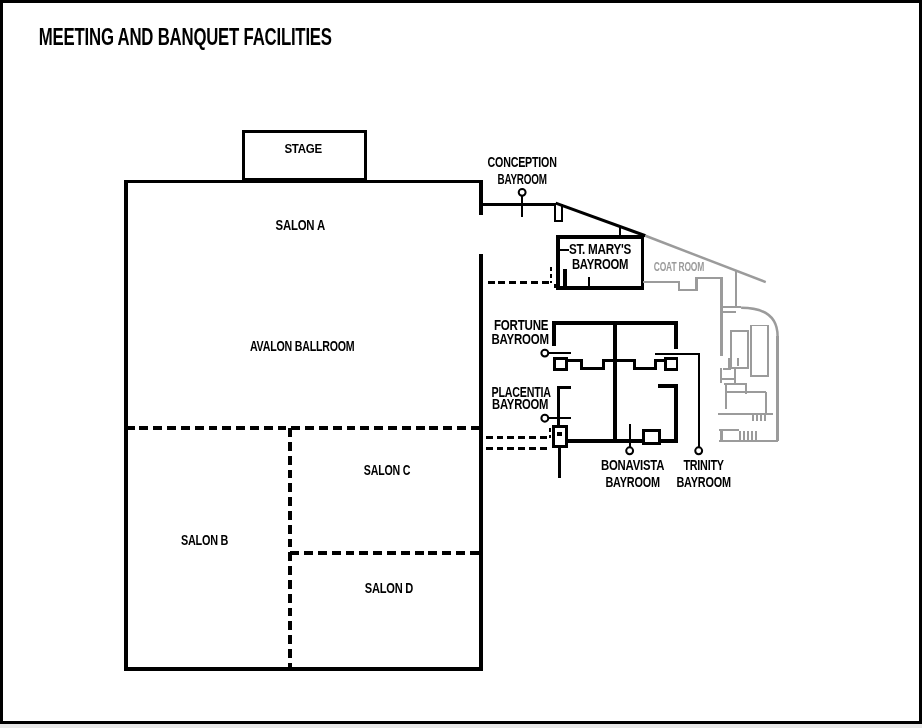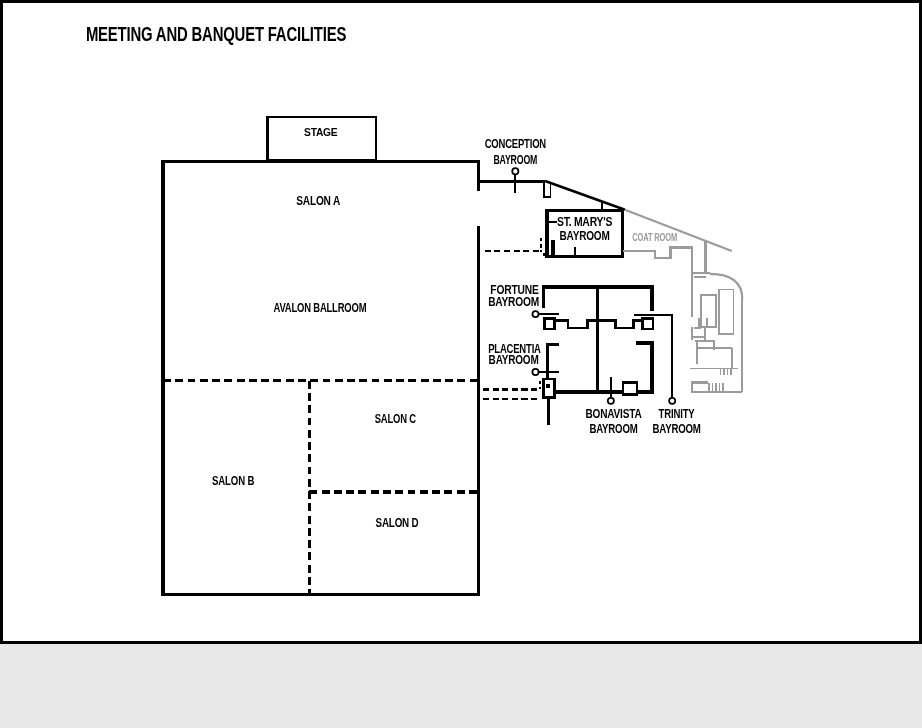--- a/index.html
+++ b/index.html
@@ -3,21 +3,21 @@
 <meta charset="utf-8">
 <style>
   :root{
     --ink:#000000;
     --muted:#9b9b9b;
     --background:#ffffff;
   }
   html,body{margin:0;padding:0;background:#e8e8e8;}
   #canvas{
     position:relative;
-    width:922px;height:644px;
+    width:922px;height:724px;
     box-sizing:border-box;
     background:var(--background);
     border:3px solid var(--ink);
     overflow:hidden;
   }
   #plan{position:absolute;left:0;top:0;width:100%;height:100%;}
   text{
     font-family:"Liberation Sans","DejaVu Sans",sans-serif;
     font-weight:bold;
     fill:var(--ink);

